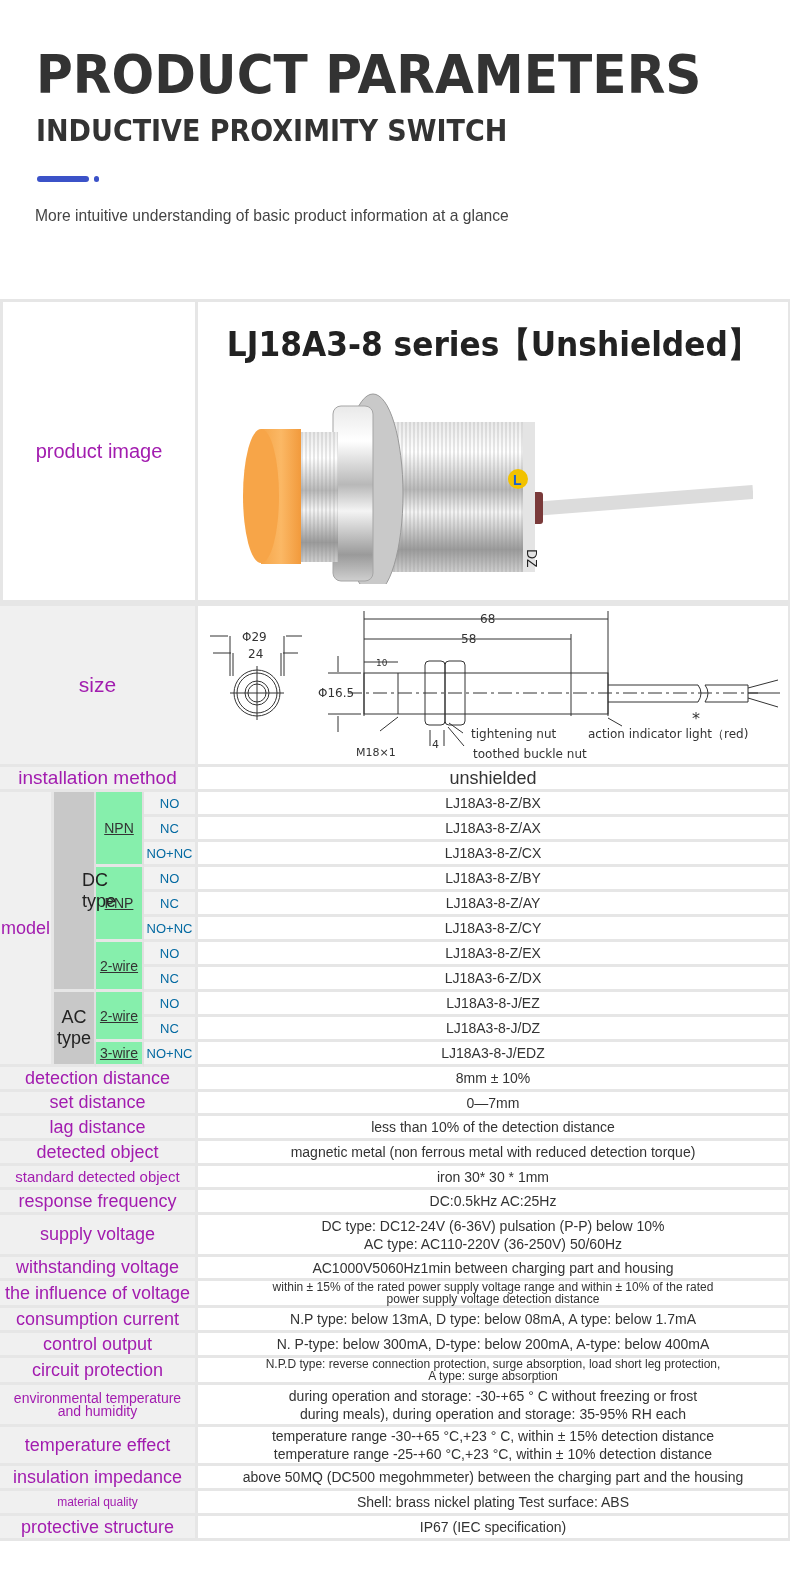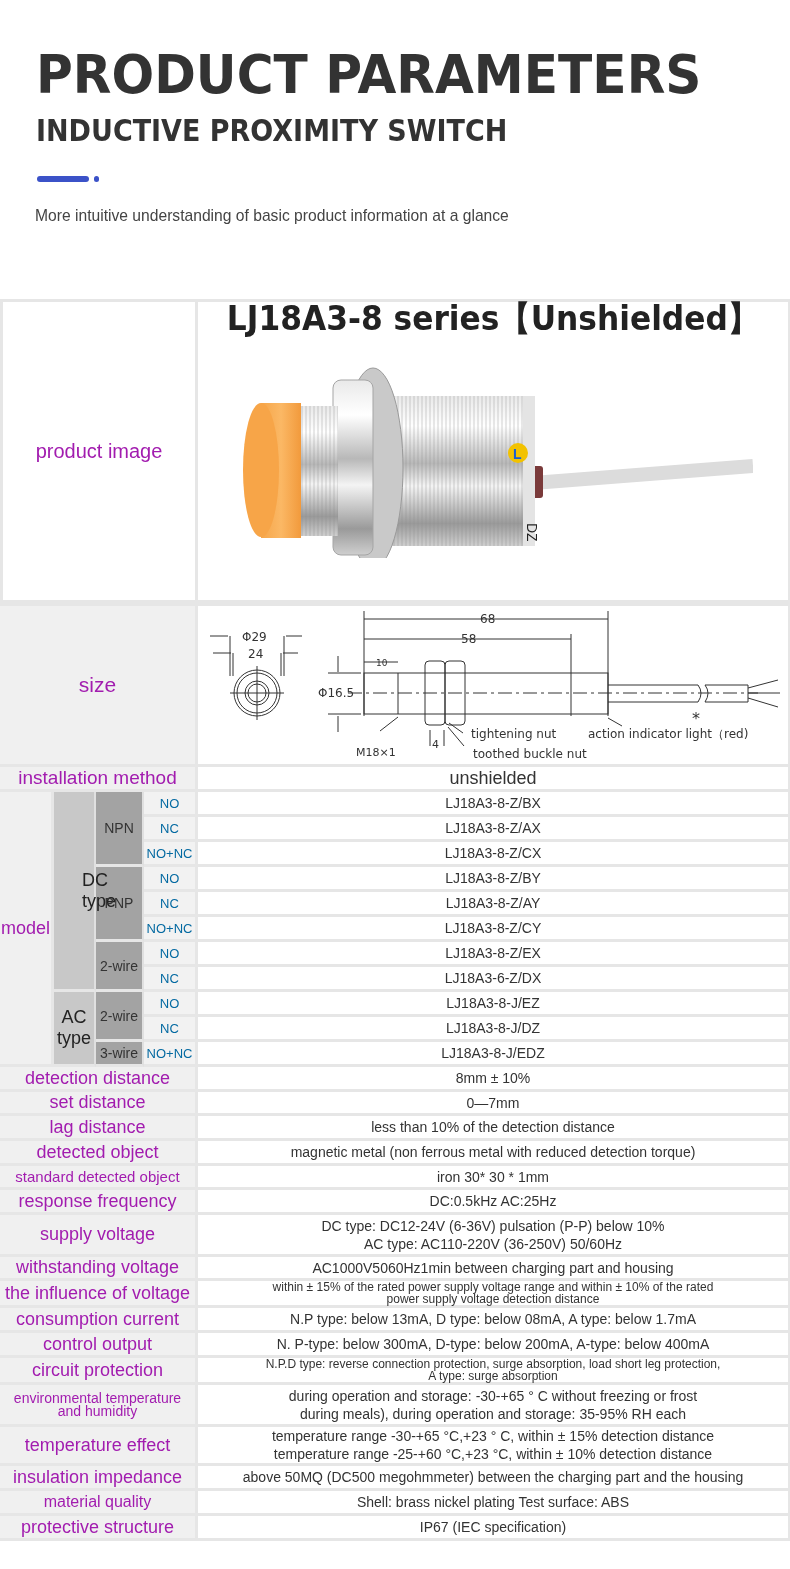--- a/index.html
+++ b/index.html
@@ -10,21 +10,21 @@
   .accent { position: absolute; left: 37px; top: 176px; height: 7px; }
   .accent .bar { position: absolute; left: 0; top: 0; width: 52px; height: 6px; border-radius: 3px; background: #3b52c8; }
   .accent .dot { position: absolute; left: 57px; top: 0; width: 5px; height: 6px; border-radius: 3px; background: #3b52c8; }
   .tagline { position: absolute; left: 35px; top: 206px; font-size: 17px; color: #444; white-space: nowrap; transform: scaleX(0.92); transform-origin: left; }
 
   table.spec { position: absolute; left: 0; top: 299px; width: 790px; border-collapse: separate; border-spacing: 0; table-layout: fixed; }
   table.spec td { border-bottom: 3px solid #e6e6e6; text-align: center; vertical-align: middle; }
   td.lab { background: #f0f0f0; border-right: 3px solid #e6e6e6; color: #a21caf; font-size: 19px; white-space: nowrap; }
   td.val { background: #fff; color: #333; font-size: 14px; border-right: 2px solid #e6e6e6; }
   td.g1 { background: #c8c8c8; font-size: 18px; color: #222; border-right: 2px solid #e0e0e0; line-height: 21px; }
-  td.g2 { background: #a3a3a3; font-size: 14px; color: #333; border-right: 2px solid #e0e0e0; }
+  td.g2 { background: #86efac; font-size: 14px; color: #333; border-right: 2px solid #e0e0e0; text-decoration: underline; }
   td.g3 { background: #f2f2f2; font-size: 13px; color: #0369a1; border-right: 3px solid #e6e6e6; }
   td.small { font-size: 12px; line-height: 12px; }
   .lbl-sm { font-size: 14px !important; line-height: 13px; }
 
   .series-title { font-family: "DejaVu Sans", sans-serif; font-weight: bold; font-size: 34px; color: #222; margin-top: -6px; transform: scaleX(0.92); white-space: nowrap; }
   .sensor { position: relative; width: 520px; height: 210px; margin: 6px auto 0; }
 </style>
 </head>
 <body>
 
@@ -43,21 +43,21 @@
     <col style="width:54px">
       <col style="width:42px">
       <col style="width:48px">
       <col style="width:54px">
       <col style="width:592px">
   </colgroup>
 
   <tbody>
       <tr style="height:304px">
     <td colspan="4" class="lab" style="border-top:3px solid #e6e6e6; border-left:3px solid #e6e6e6; background:#fff; font-size:20px;">product image</td>
-    <td class="val" style="border-top:3px solid #e6e6e6; vertical-align:top; ">
+    <td class="val" style="border-top:3px solid #e6e6e6; vertical-align:top; padding-top:26px;">
       <div class="series-title">LJ18A3-8 series【Unshielded】</div>
       <div class="sensor">
         <svg width="520" height="210" viewBox="0 0 520 210">
           <defs>
             <linearGradient id="metal" x1="0" y1="0" x2="0" y2="1">
               <stop offset="0" stop-color="#e9e9e9"></stop>
                   <stop offset="0.2" stop-color="#ffffff"></stop>
                   <stop offset="0.45" stop-color="#b8b8b8"></stop>
                   <stop offset="0.6" stop-color="#f4f4f4"></stop>
                   <stop offset="0.85" stop-color="#9a9a9a"></stop>
@@ -299,21 +299,21 @@
     <td class="val" style="line-height:18px">
       <div>temperature range -30-+65 °C,+23 ° C, within ± 15% detection distance</div>
       <div>temperature range -25-+60 °C,+23 °C, within ± 10% detection distance</div>
     </td>
   </tr>
   <tr style="height:25px">
     <td colspan="4" class="lab" style="font-size:18px">insulation impedance</td>
     <td class="val">above 50MQ (DC500 megohmmeter) between the charging part and the housing</td>
   </tr>
   <tr style="height:25px">
-    <td colspan="4" class="lab" style="font-size:16px">material quality</td>
+    <td colspan="4" class="lab" style="font-size:12px">material quality</td>
     <td class="val">Shell: brass nickel plating Test surface: ABS</td>
   </tr>
   <tr style="height:25px">
     <td colspan="4" class="lab" style="font-size:18px">protective structure</td>
     <td class="val">IP67 (IEC specification)</td>
   </tr>
 </tbody>
   </table>
 
 </body></html>

